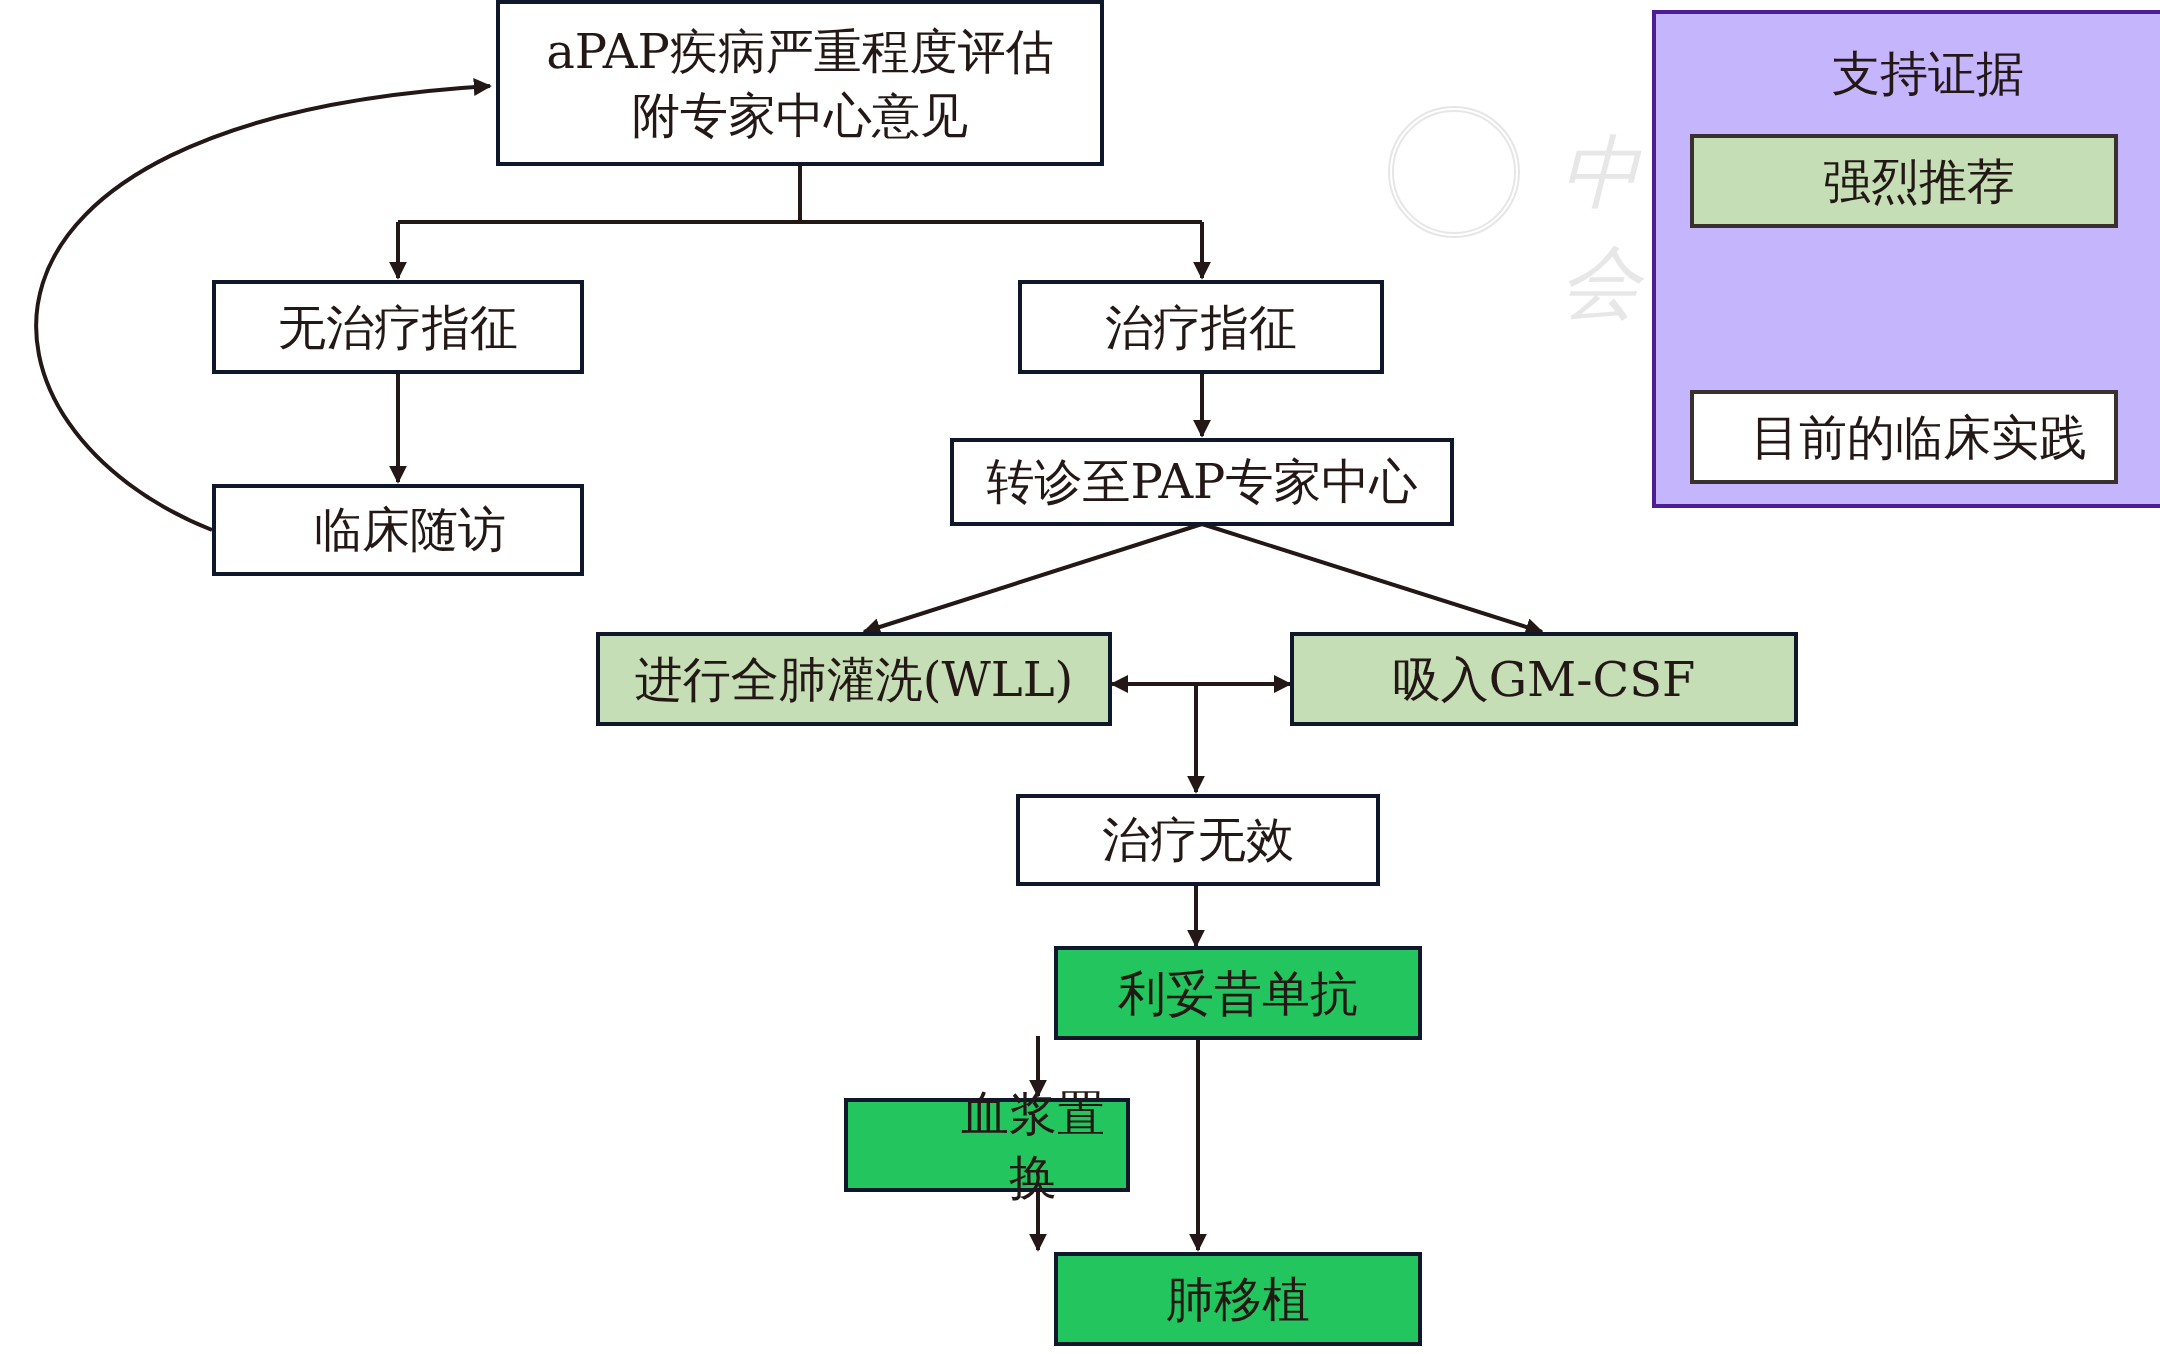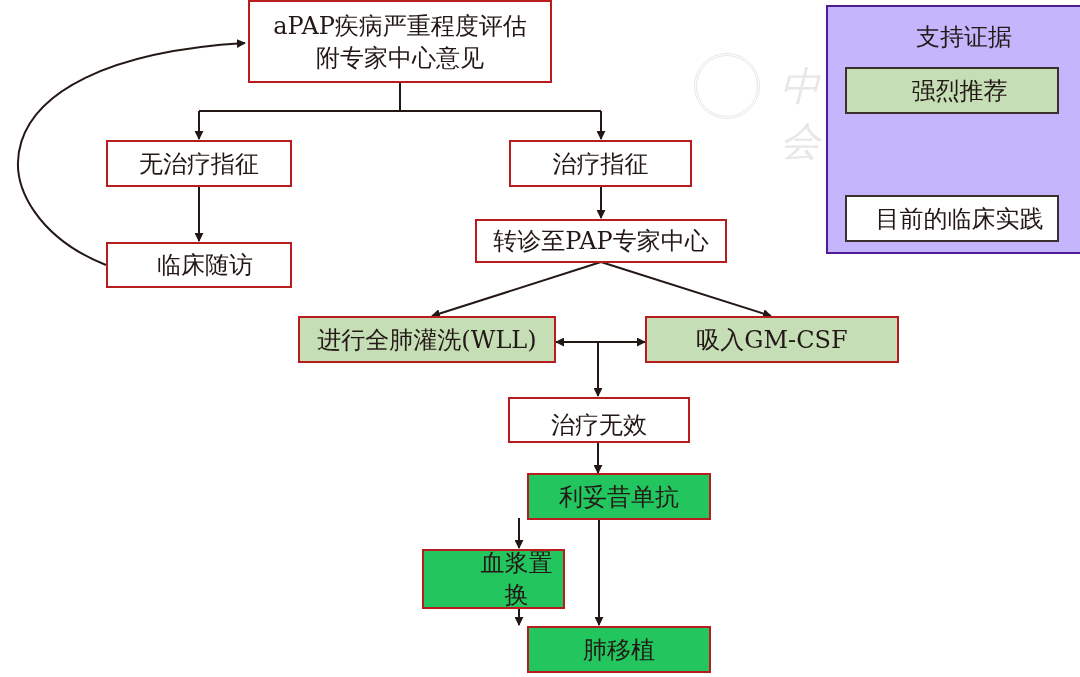--- a/index.html
+++ b/index.html
@@ -1,18 +1,18 @@
 <!DOCTYPE html>
 <html><head>
 <meta charset="utf-8">
 <style>
   html, body { margin: 0; padding: 0; background: #ffffff; }
   body { width: 1080px; height: 677px; position: relative; overflow: hidden;
          font-family: "DejaVu Serif", "Liberation Serif", serif; color: #231815; }
-  .node { position: absolute; box-sizing: border-box; border: 2px solid #b91c1c;
+  .node { position: absolute; box-sizing: border-box; border: 2px solid #0f172a;
           display: flex; align-items: center; justify-content: center; text-align: center;
           font-size: 24px; line-height: 32px; color: #231815; background: #ffffff; }
   .node.green { background: #c5deb6; }
   .node.yellow { background: #22c55e; margin-left: 20px; }
   .node.white { background: #ffffff; }
   .node span { white-space: pre-line; }
   svg.edges { position: absolute; left: 0; top: 0; width: 1080px; height: 677px; pointer-events: none; }
   .legend { position: absolute; left: 826px; top: 5px; width: 276px; height: 249px;
             box-sizing: border-box; border: 2px solid #4c1d95; background: #c4b5fd; }
   .legend-title { position: absolute; left: 0; right: 0; top: 14px; text-align: center;
@@ -93,29 +93,29 @@
 </div>
 
 <div class="node green" style="left:298px; top:316px; width:258px; height:47px;">
   <span>进行全肺灌洗(WLL)</span>
 </div>
 
 <div class="node green" style="left:645px; top:316px; width:254px; height:47px;">
   <span>吸入GM-CSF</span>
 </div>
 
-<div class="node white" style="left:508px; top:397px; width:182px; height:46px;align-items:flex-end;">
+<div class="node white" style="left:508px; top:397px; width:182px; height:46px;">
   <span>治疗无效</span>
 </div>
 
 <div class="node yellow" style="left:507px; top:473px; width:184px; height:47px;">
   <span>利妥昔单抗</span>
 </div>
 
-<div class="node yellow" style="left:402px; top:549px; width:143px; height:60px;padding-left:46px;">
+<div class="node yellow" style="left:402px; top:549px; width:143px; height:47px;padding-left:46px;">
   <span>血浆置换</span>
 </div>
 
 <div class="node yellow" style="left:507px; top:626px; width:184px; height:47px;">
   <span>肺移植</span>
 </div>
 
 <div class="legend">
   <div class="legend-title">支持证据</div>
   <div class="legend-item" style="top:60px; background:#c5deb6;">

